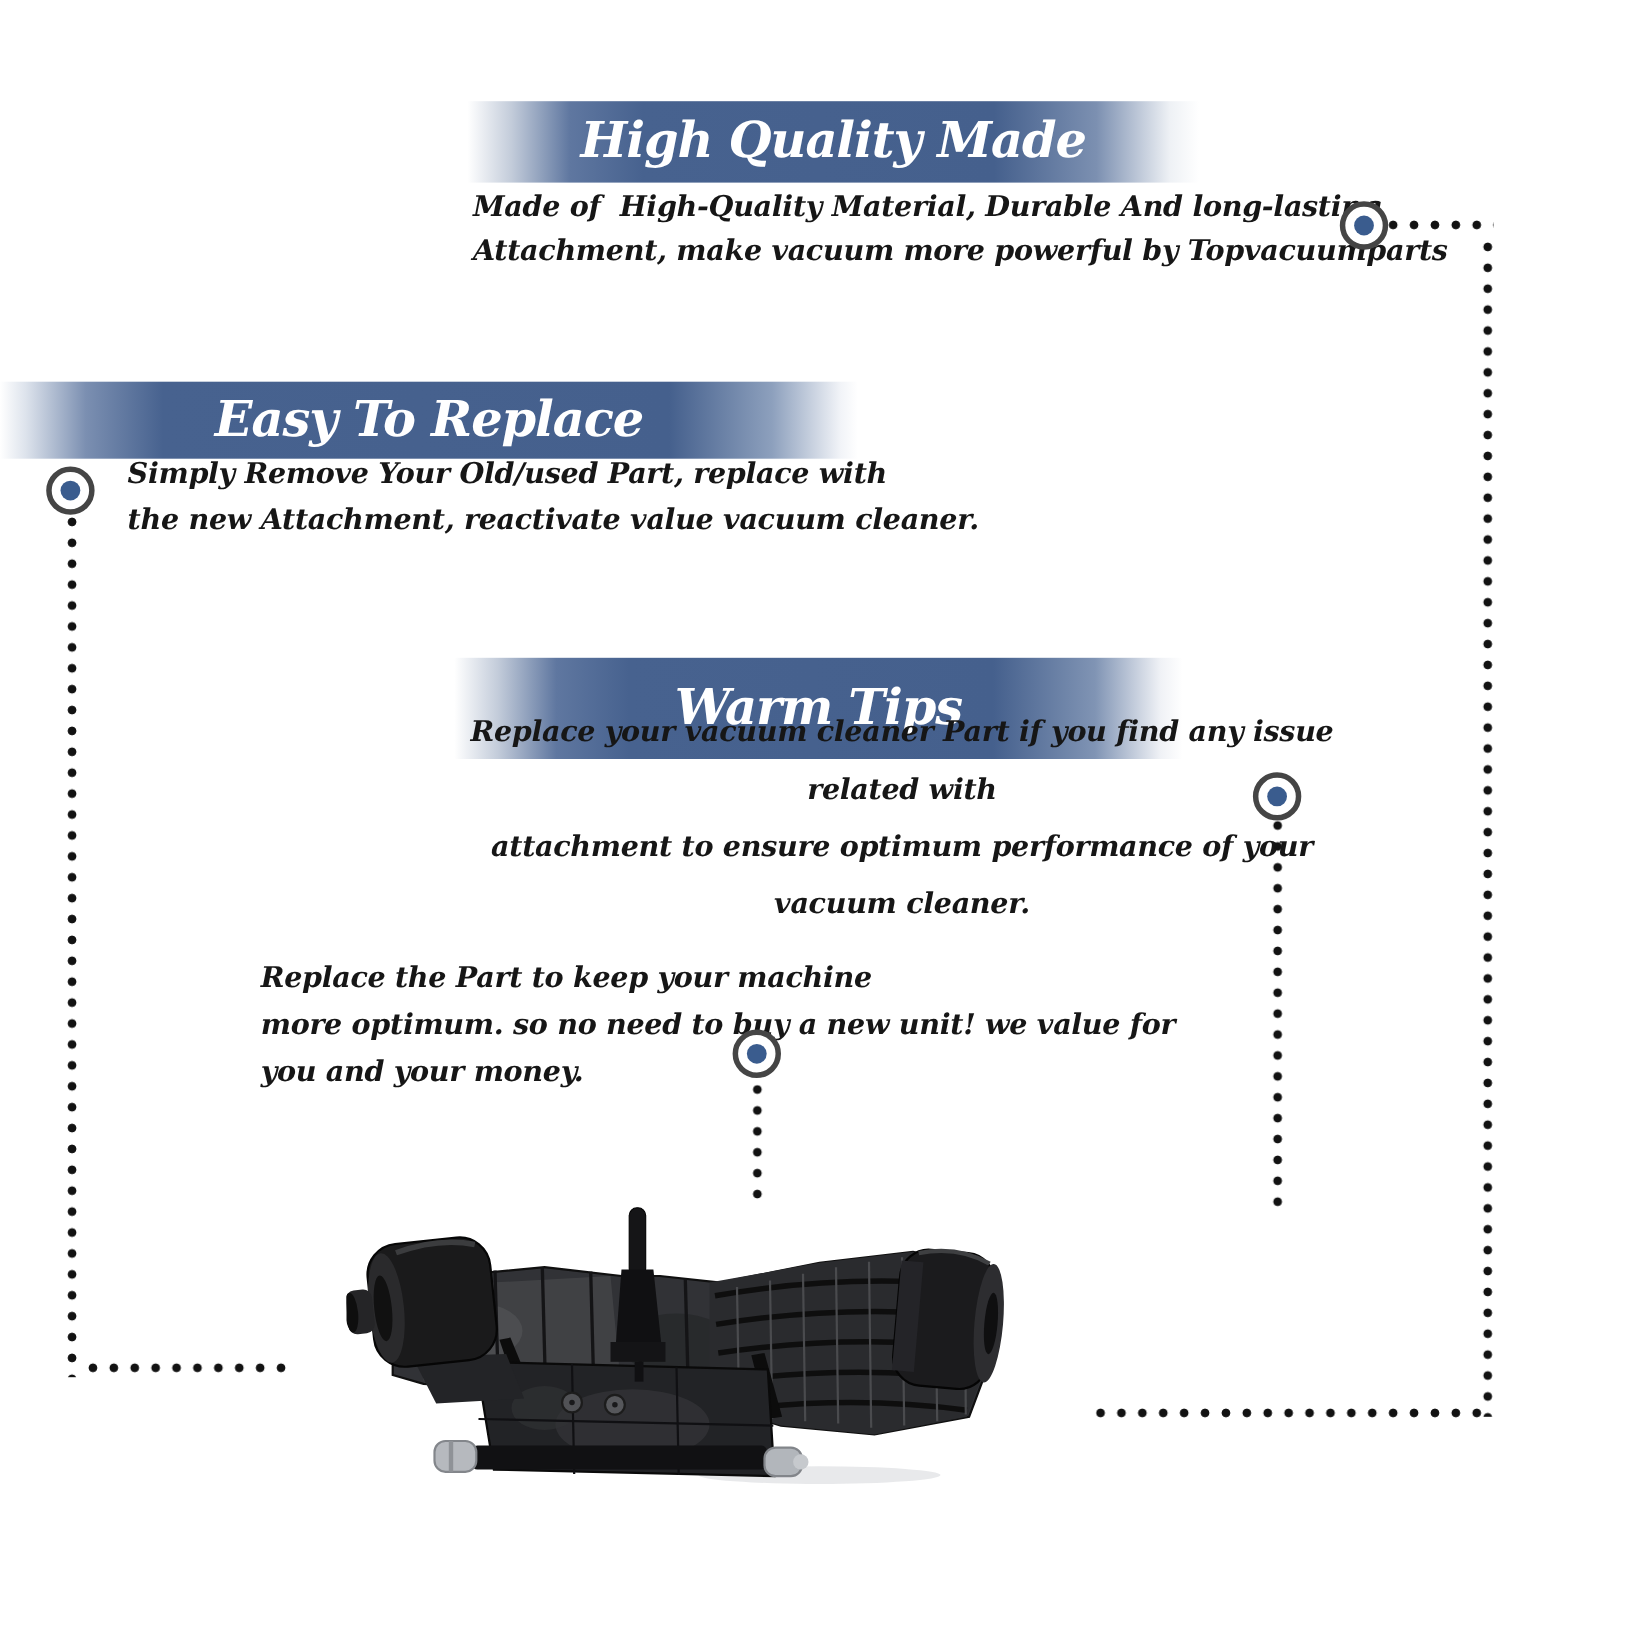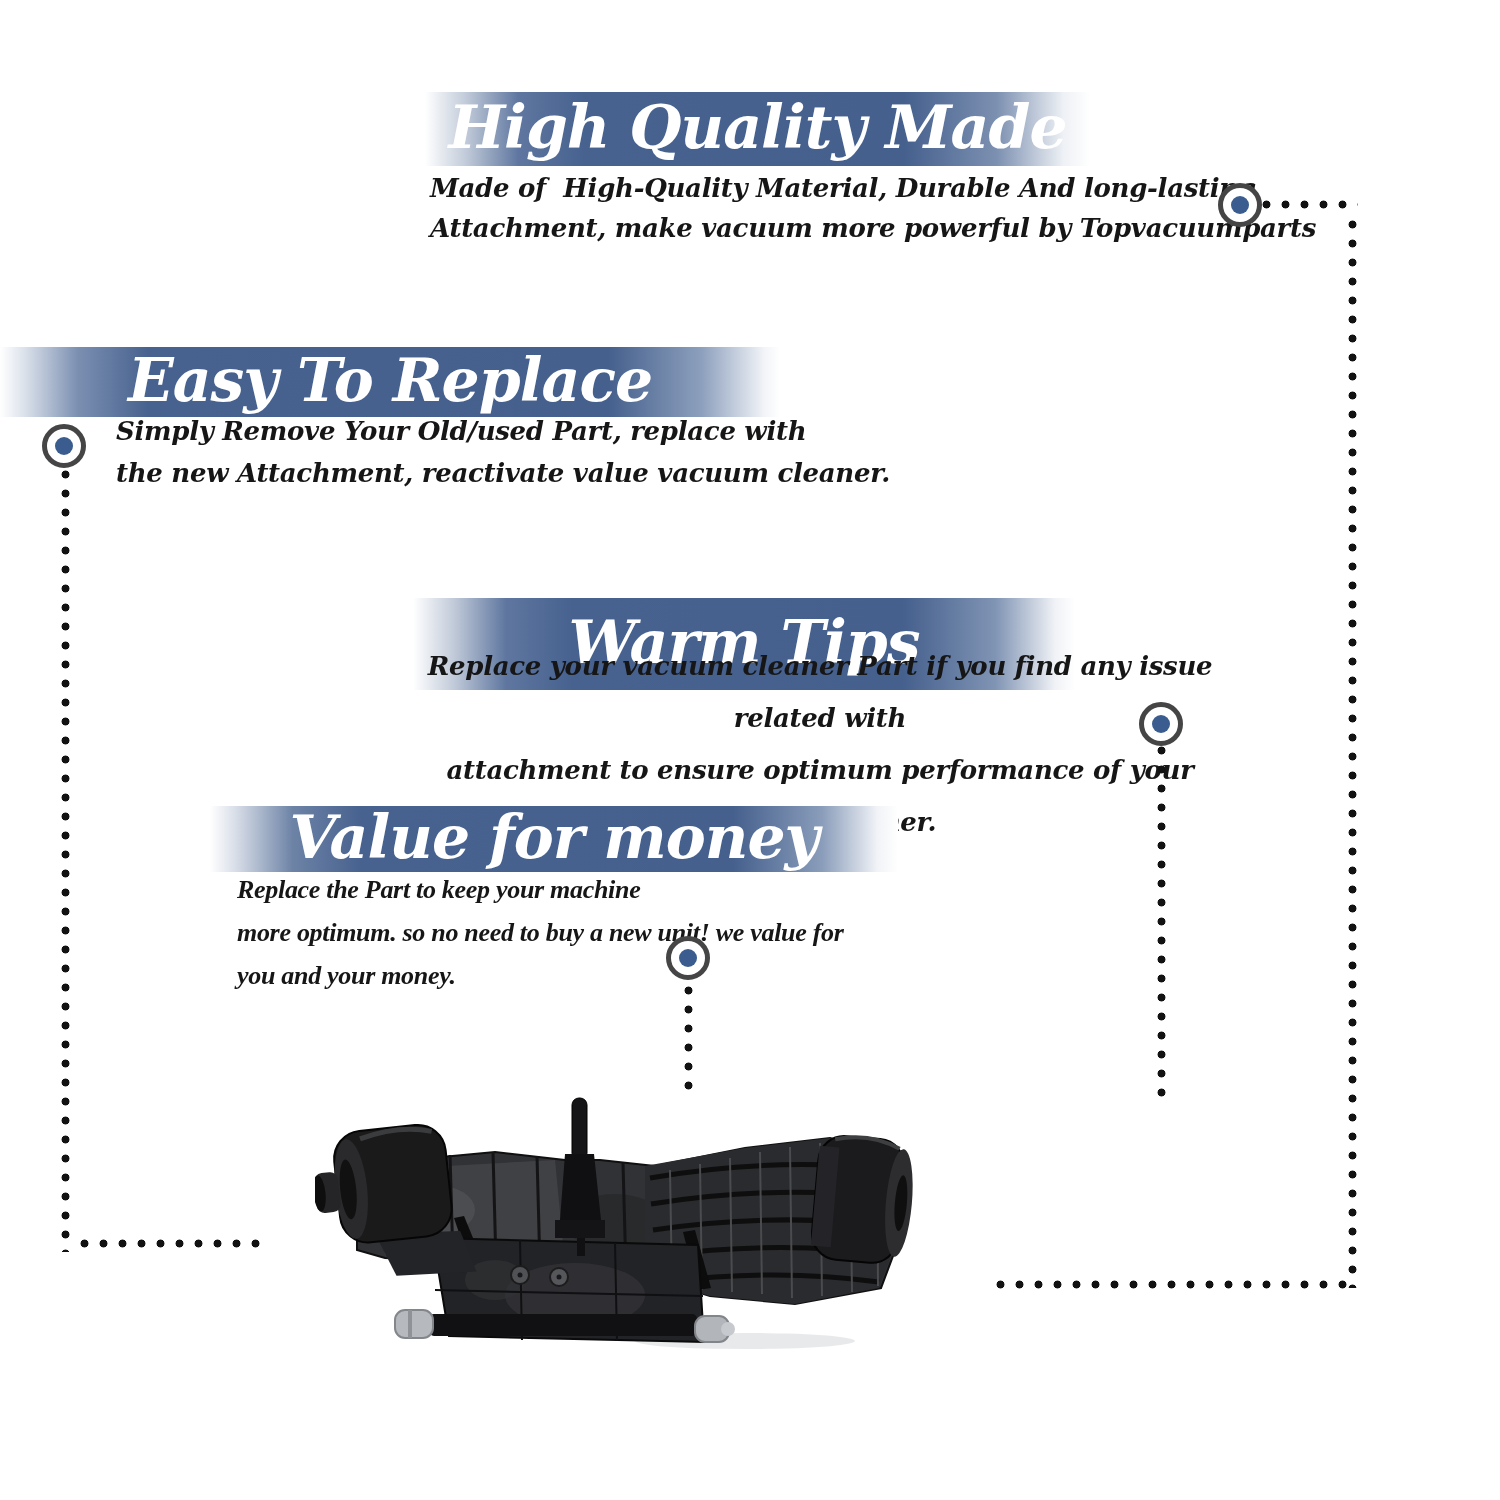--- a/index.html
+++ b/index.html
@@ -4,38 +4,38 @@
 <style>
   html,body{margin:0;padding:0;background:#fff;}
   .canvas{
     position:relative;width:1500px;height:1500px;background:var(--page-bg,#fff);
     overflow:hidden;font-family:"DejaVu Serif", serif;
   }
   
   .banner{position:absolute;display:flex;align-items:center;justify-content:center;}
   .banner .htxt{
     font-weight:bold;font-style:italic;color:var(--heading-text,#fff);
-    font-size:60px;letter-spacing:-1px;white-space:nowrap;padding-bottom:4px;
+    font-size:45px;letter-spacing:-1px;white-space:nowrap;padding-bottom:4px;
   }
   .b1{left:425px;top:92px;width:665px;height:74px;
       background:linear-gradient(90deg,#ffffff 0%,#c3ccda 6%,#5f77a0 14%,#47628f 24%,#45608d 72%,#7c90b1 86%,#eef1f5 96%,#ffffff 100%);}
   .b2{left:0px;top:347px;width:780px;height:70px;
       background:linear-gradient(90deg,#ffffff 0%,#dde3ec 3%,#7b8fb1 10%,#47628f 19%,#45608d 78%,#8da0bd 90%,#f2f4f8 98%,#ffffff 100%);}
   .b3{left:413px;top:598px;width:662px;height:92px;
       background:linear-gradient(90deg,#ffffff 0%,#c3ccda 6%,#5f77a0 14%,#47628f 24%,#45608d 74%,#8094b4 88%,#f0f2f6 97%,#ffffff 100%);}
   .b4{left:210px;top:806px;width:688px;height:66px;
       background:linear-gradient(90deg,#ffffff 0%,#d5dbe6 4%,#6d83a6 12%,#47628f 22%,#45608d 76%,#8a9dba 89%,#f1f3f7 97%,#ffffff 100%);}
   
   .para{position:absolute;font-weight:bold;font-style:italic;color:var(--body-text,#161616);
         font-size:26px;letter-spacing:-0.3px;}
   .para .line{white-space:pre-wrap;}
   .p1{left:430px;top:168px;} .p1 .line{line-height:40px;}
   .p2{left:100px;top:410px;} .p2 .line{line-height:42px;margin-left:16px;}
   .p3{left:390px;top:640px;width:860px;text-align:center;} .p3 .line{line-height:52px;}
-  .p4{left:237px;top:868px;} .p4 .line{line-height:43px;font-family:Liberation Serif, serif;}
+  .p4{left:237px;top:868px;} .p4 .line{line-height:43px;}
   
   .bullet{position:absolute;width:34px;height:34px;border:5px solid var(--bullet-ring,#454545);
           border-radius:50%;background:#fff;display:flex;align-items:center;justify-content:center;
           box-sizing:content-box;}
   .bullet-core{width:18px;height:18px;border-radius:50%;background:var(--bullet-fill,#3a5c8e);}
   .bu1{left:1218px;top:183px;} .bu2{left:42px;top:424px;}
   .bu3{left:1139px;top:702px;} .bu4{left:666px;top:936px;}
   
   .dv{position:absolute;width:9px;background-repeat:repeat-y;background-size:9px 19px;
       background-image:radial-gradient(circle at 4.5px 4.5px,var(--dot-color,#121212) 3.6px,transparent 4.3px);}
@@ -73,23 +73,20 @@
   </div>
 
   <div class="banner b3">
     <div class="htxt">Warm Tips</div>
   </div>
   <div class="para p3">
     <div class="line">Replace your vacuum cleaner Part if you find any issue related with</div>
     <div class="line">attachment to ensure optimum performance of your vacuum cleaner.</div>
   </div>
 
-  <div class="banner b4">
-    <div class="htxt">Value for money</div>
-  </div>
   <div class="para p4">
     <div class="line">Replace the Part to keep your machine</div>
     <div class="line">more optimum. so no need to buy a new unit! we value for</div>
     <div class="line">you and your money.</div>
   </div>
 
   <div class="bullet bu1">
       <div class="bullet-core"></div>
     </div>
   <div class="bullet bu2">

